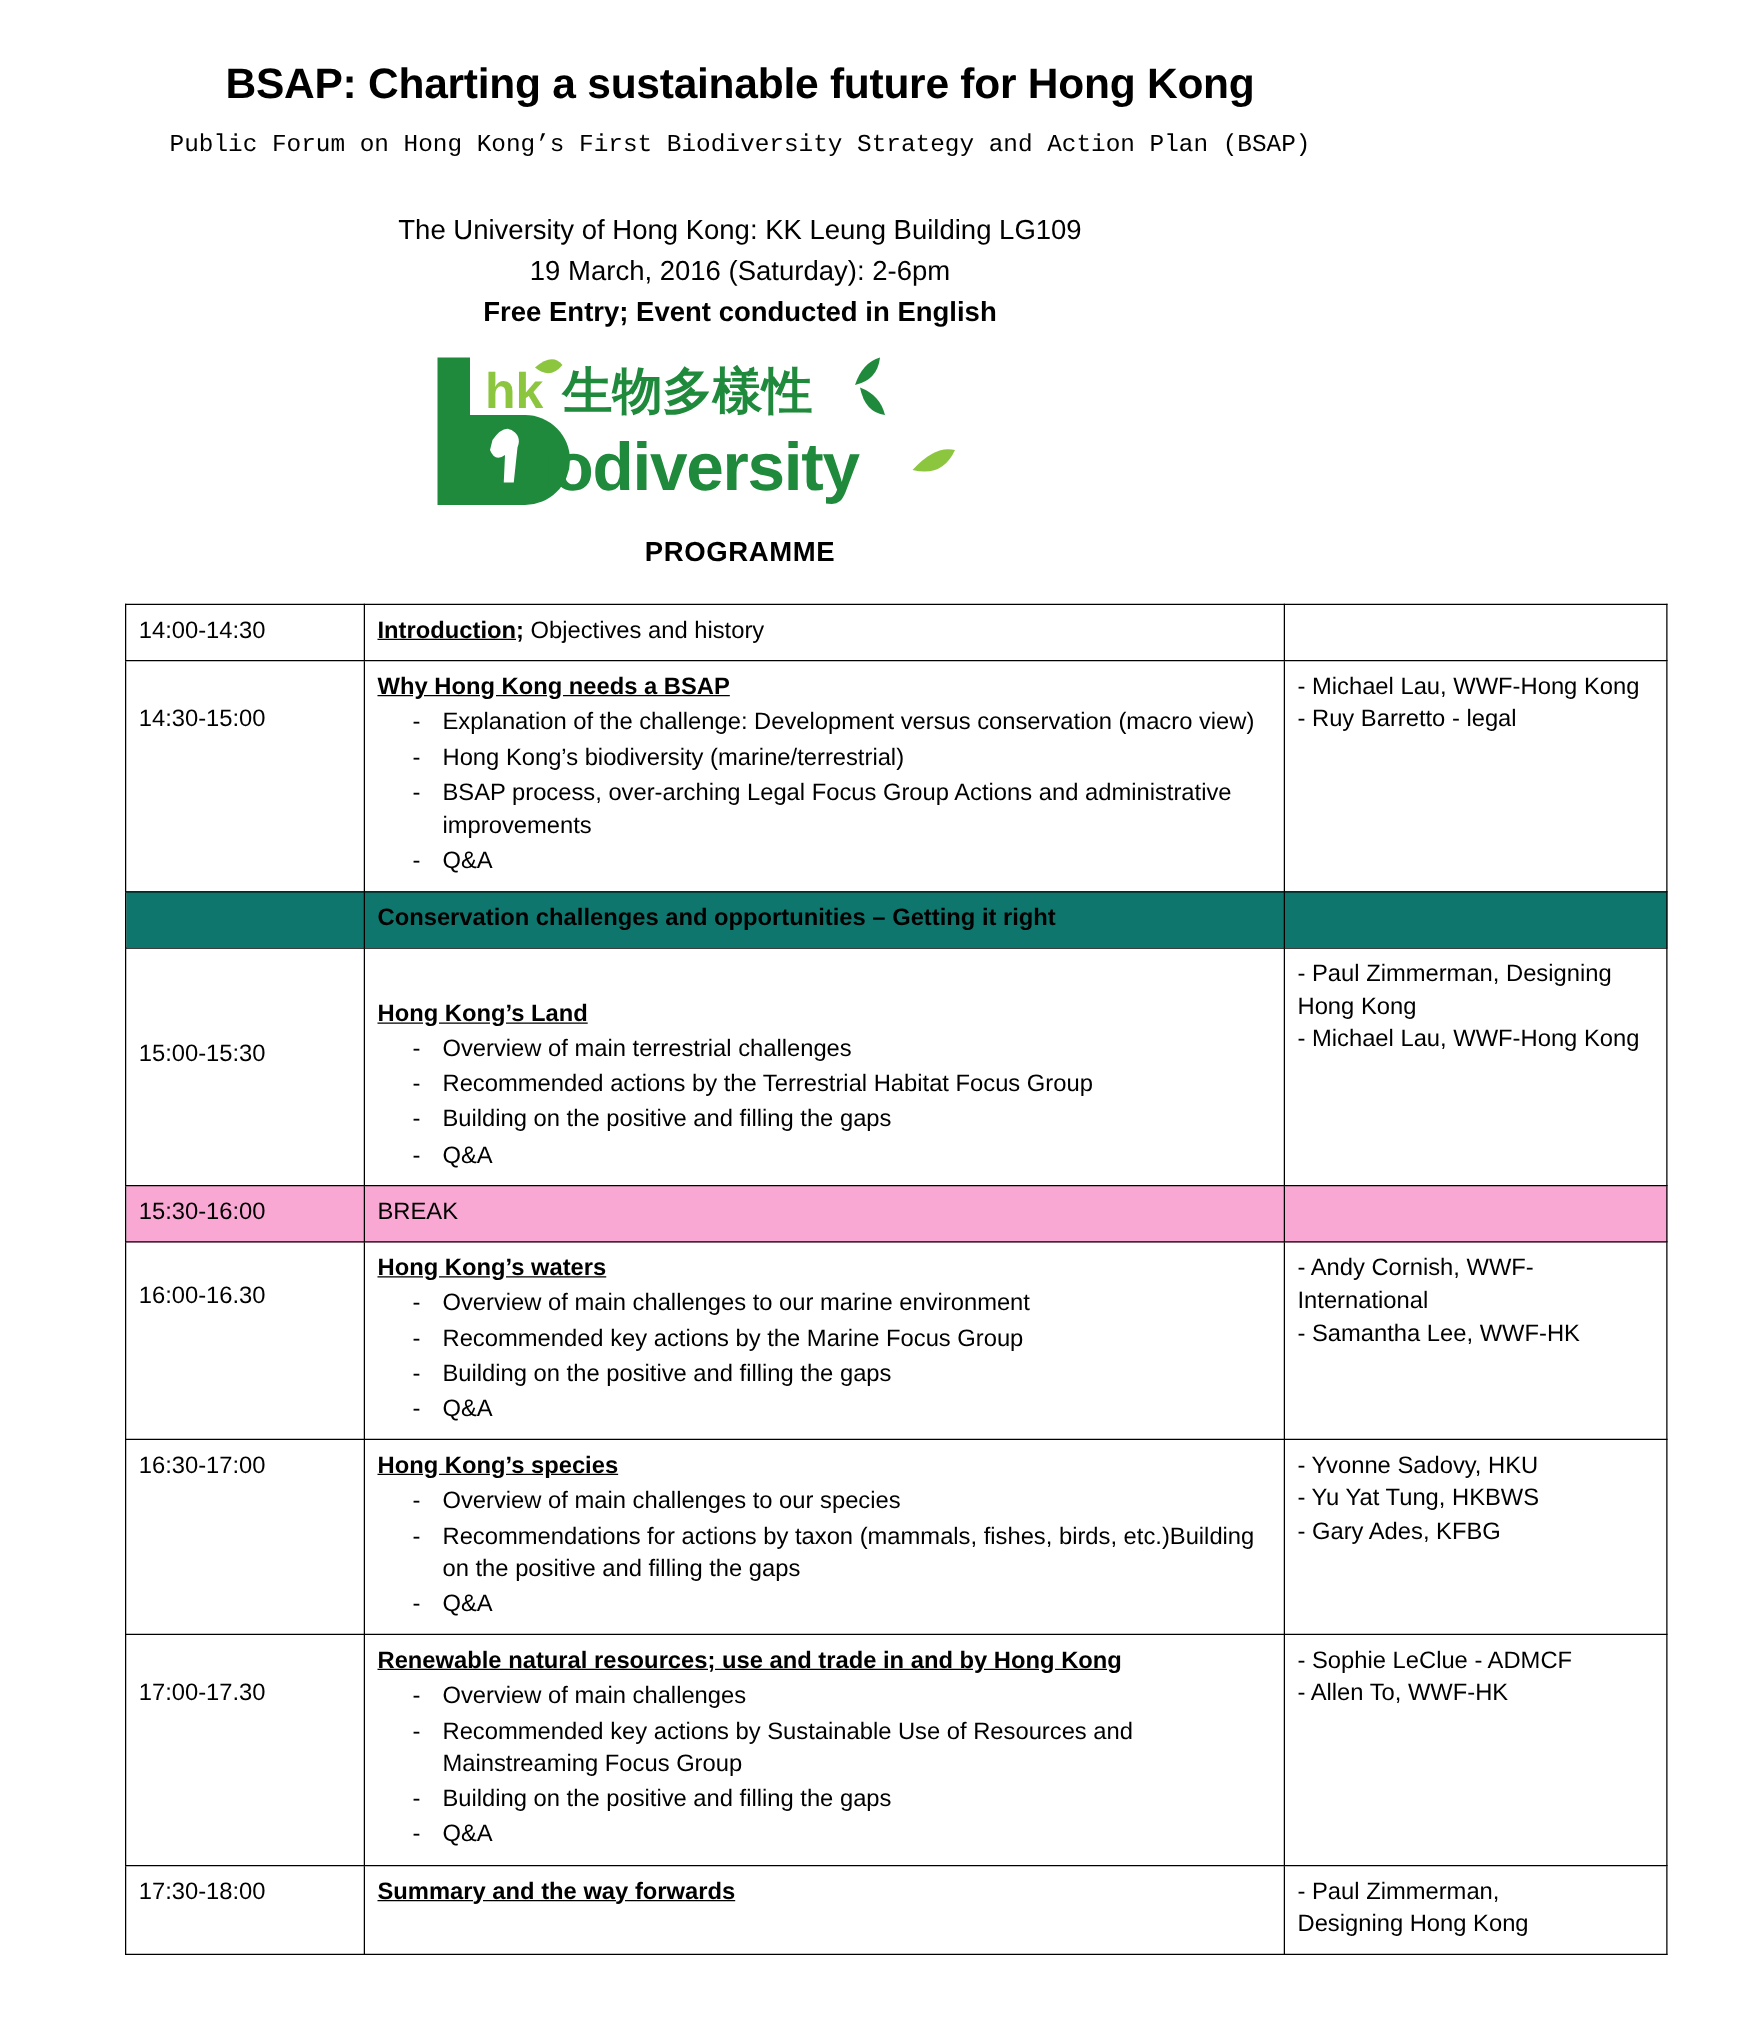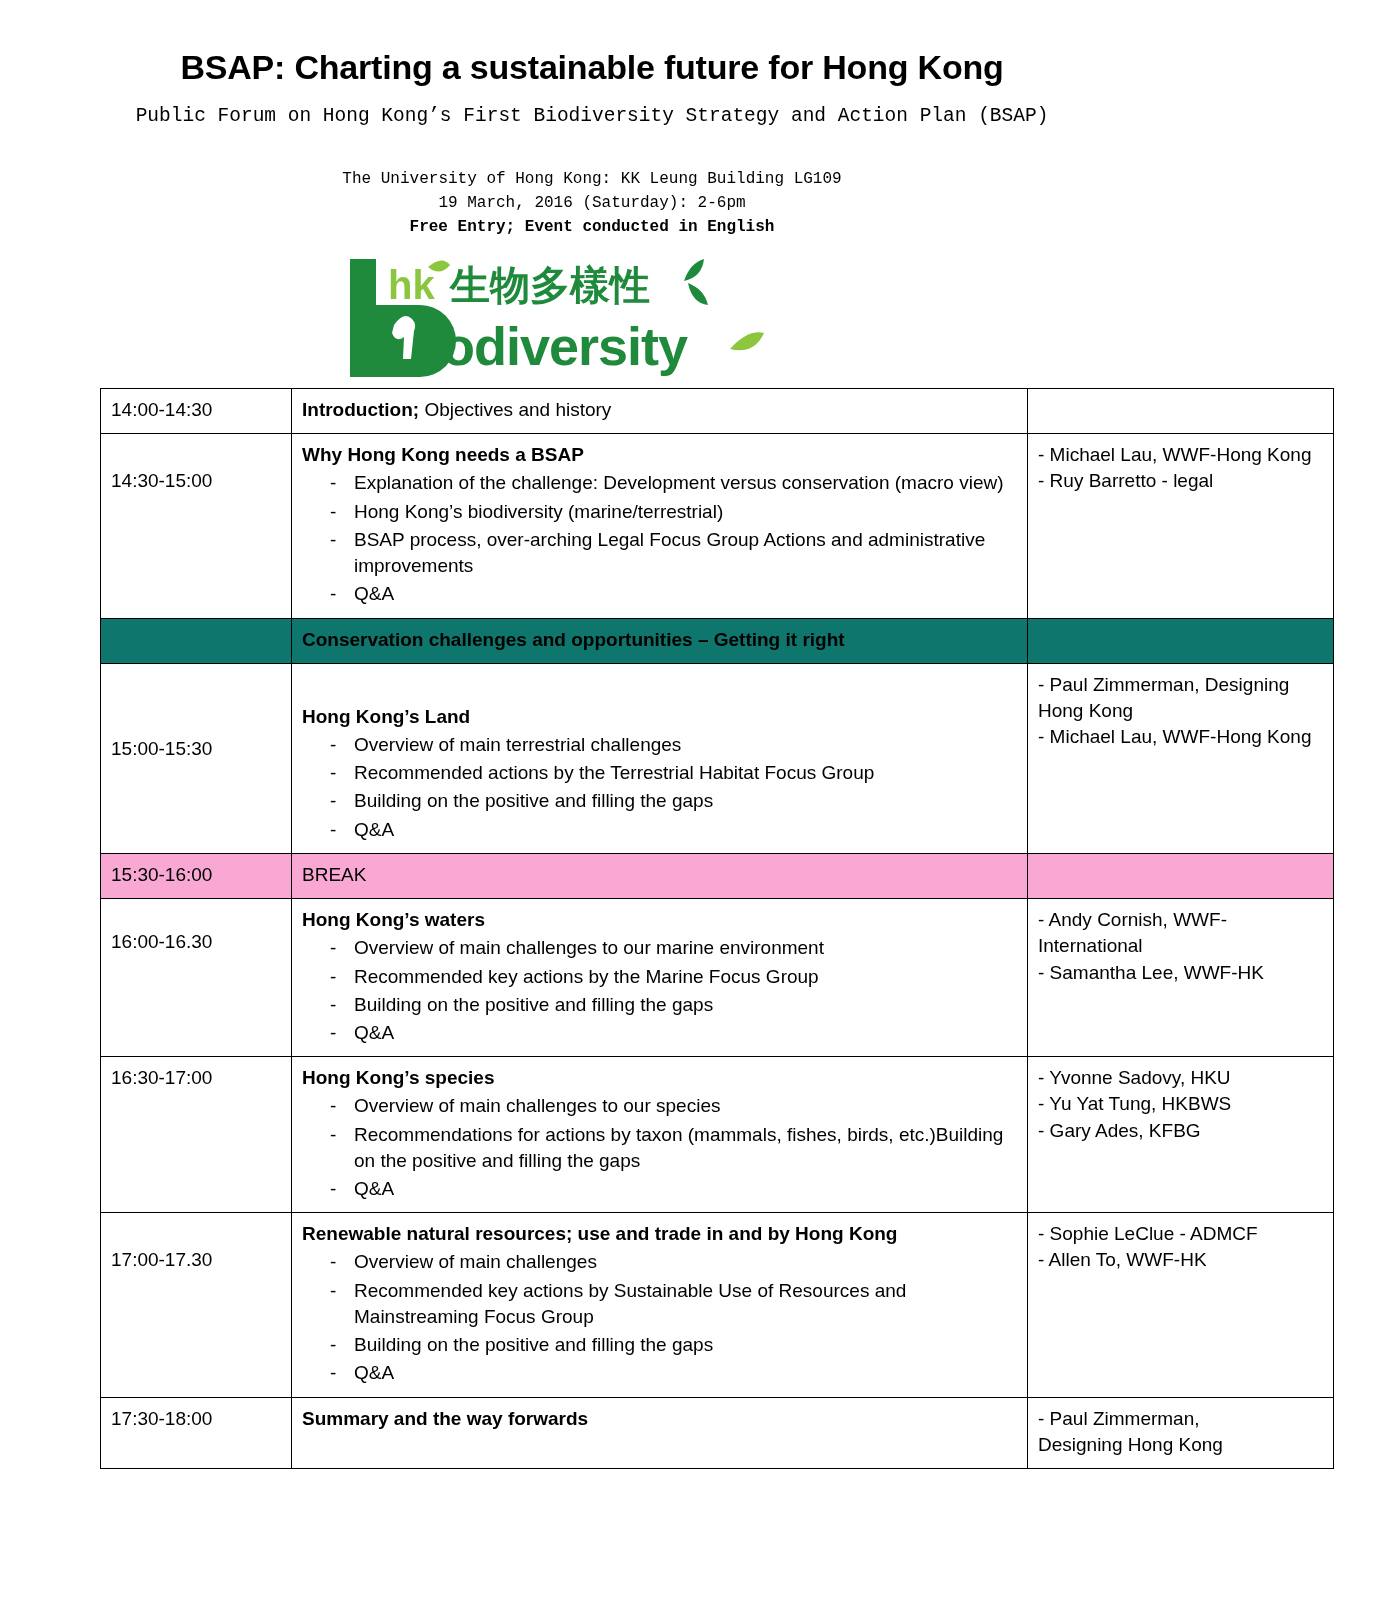--- a/index.html
+++ b/index.html
@@ -30,22 +30,21 @@
     font-size: 19.5px;
     margin: 18px 0 0 0;
     font-family: Liberation Mono, monospace;
   }
   .venue-block {
     text-align: center;
     margin-top: 40px;
     line-height: 1.5;
   }
   .venue-line {
-    font-size: 16px;
-    font-family: Liberation Mono, monospace;
+    font-size: 22px;
   }
   .venue-line.bold {
     font-weight: bold;
   }
   .logo-wrap {
     display: flex;
     justify-content: center;
     margin-top: 14px;
   }
   .programme-heading {
@@ -78,20 +77,21 @@
     width: 715px;
     padding-left: 16px;
   }
   td.people {
     width: 285px;
     padding-left: 12px;
   }
   .vmid { vertical-align: middle; }
   .row-head {
     font-weight: bold;
+    text-decoration: underline;
   }
   .row-head-normal {
     font-weight: normal;
   }
   ul.dashes {
     list-style: none;
     margin: 2px 0 0 0;
     padding: 0;
   }
   ul.dashes li {
@@ -145,20 +145,21 @@
 
       <text x="96" y="112" font-family="Liberation Sans, sans-serif" font-size="54" font-weight="bold" fill="#1f8a3b" letter-spacing="-1">iodiversity</text>
 
       <path d="M96 14 q14 -12 22 -2 q-10 12 -22 2 z" fill="#8cc63f"></path>
       <path d="M352 28 q6 -18 20 -22 q-2 18 -20 22 z" fill="#1f8a3b"></path>
       <path d="M356 30 q16 6 20 22 q-16 -2 -20 -22 z" fill="#1f8a3b"></path>
       <path d="M398 96 q18 -20 34 -16 q-10 22 -34 16 z" fill="#8cc63f"></path>
     </svg>
   </div>
 
+  <div class="programme-heading">PROGRAMME</div>
 
   <table class="programme">
     <tbody>
 
       <tr>
         <td class="time vmid">14:00-14:30</td>
         <td class="detail vmid">
           <span class="row-head">Introduction;</span><span class="row-head-normal"> Objectives and history</span>
         </td>
         <td class="people vmid"></td>

